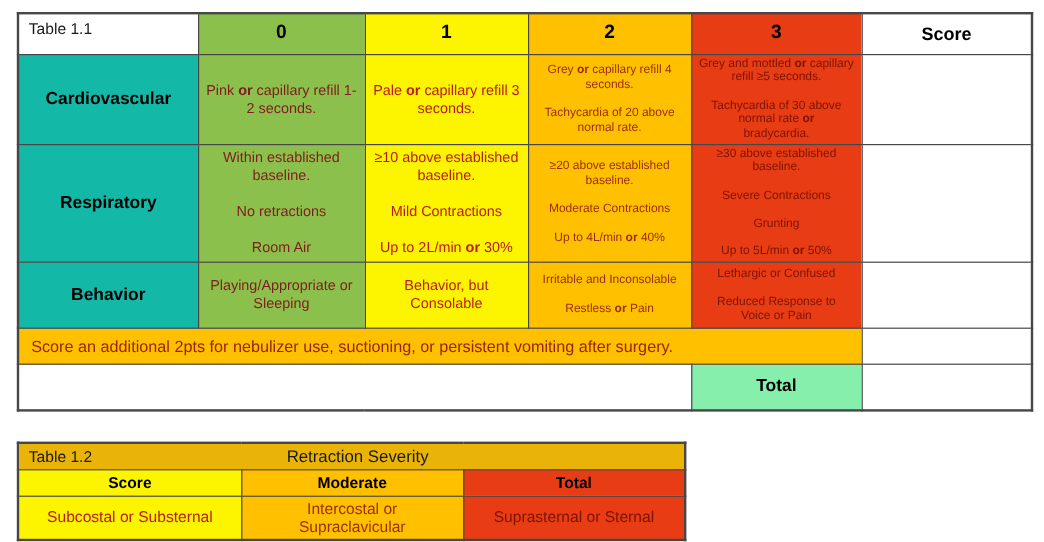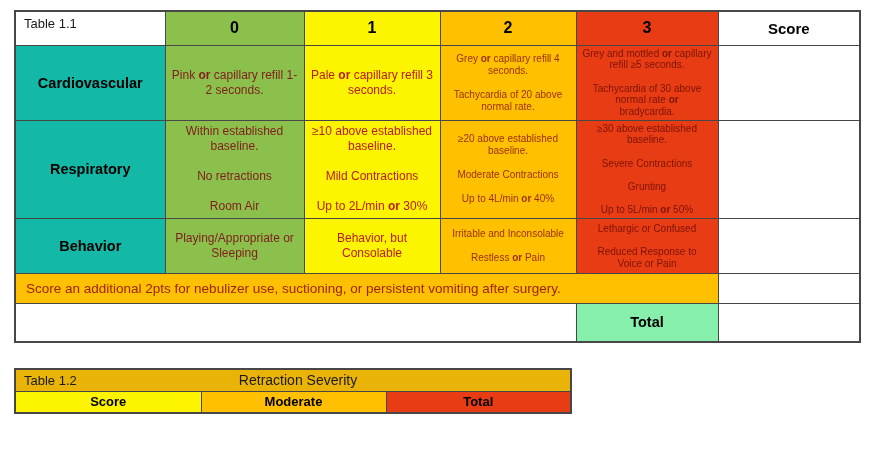--- a/index.html
+++ b/index.html
@@ -123,16 +123,21 @@
         <td colspan="3" class="t2-head">
           <span class="t2-title">Table 1.2</span>
           <span class="t2-center">Retraction Severity</span>
         </td>
       </tr>
       <tr>
         <td class="sev-label bg-yellow">Score</td>
         <td class="sev-label bg-orange">Moderate</td>
         <td class="sev-label bg-red">Total</td>
       </tr>
+      <tr>
+        <td class="sev-value bg-yellow">Subcostal or Substernal</td>
+        <td class="sev-value bg-orange">Intercostal or<br>Supraclavicular</td>
+        <td class="sev-value bg-red">Suprasternal or Sternal</td>
+      </tr>
     </tbody>
   </table>
 
 </div>
 
 </body></html>

